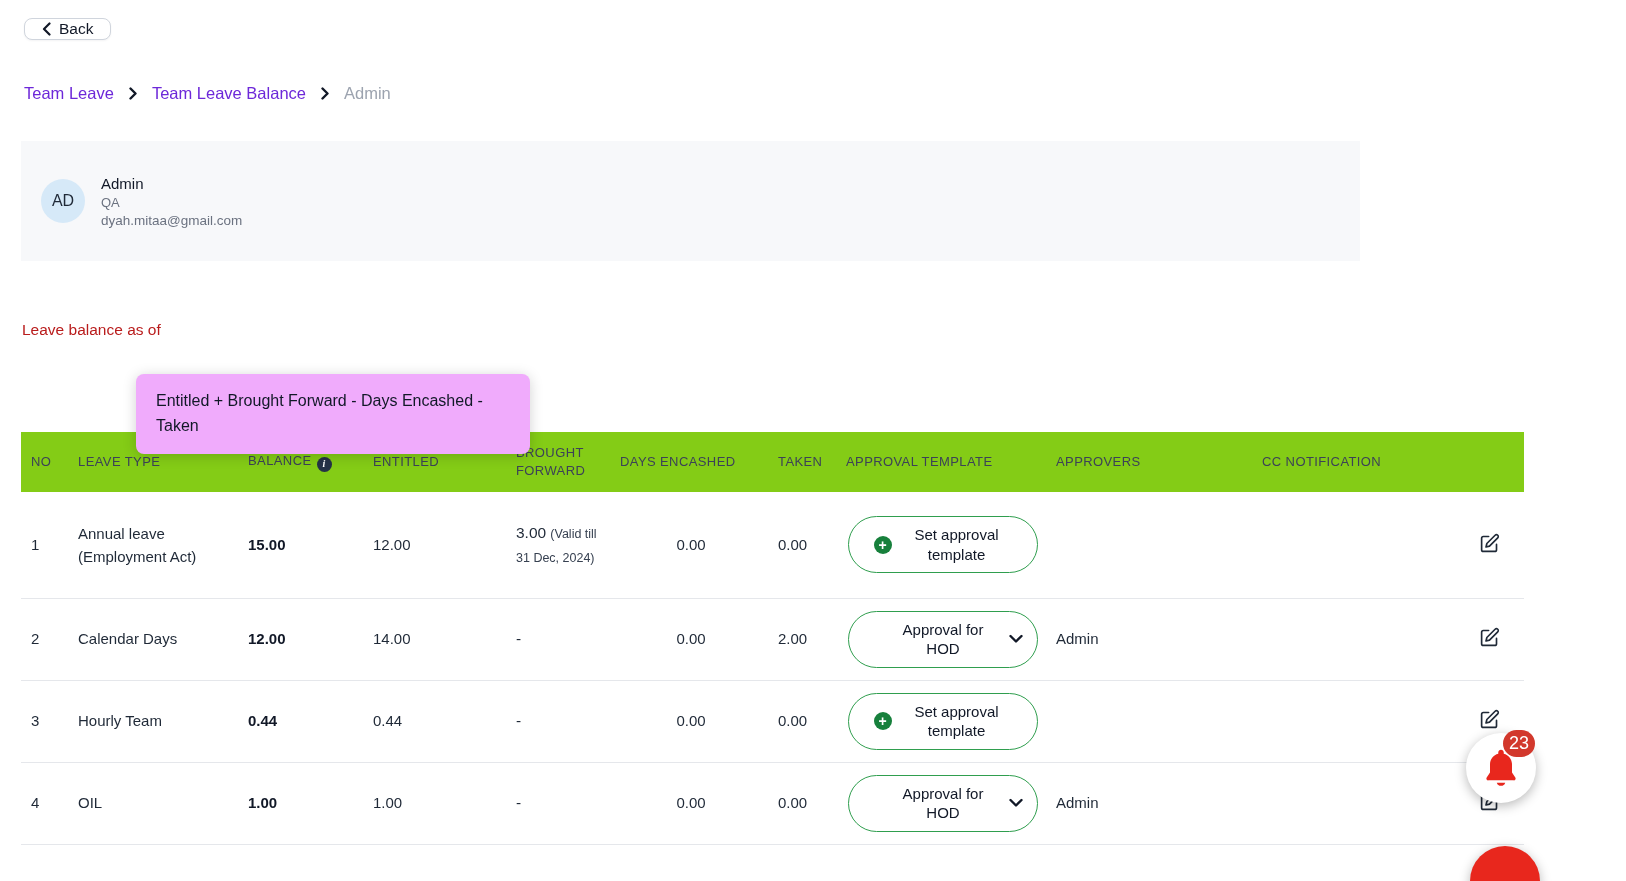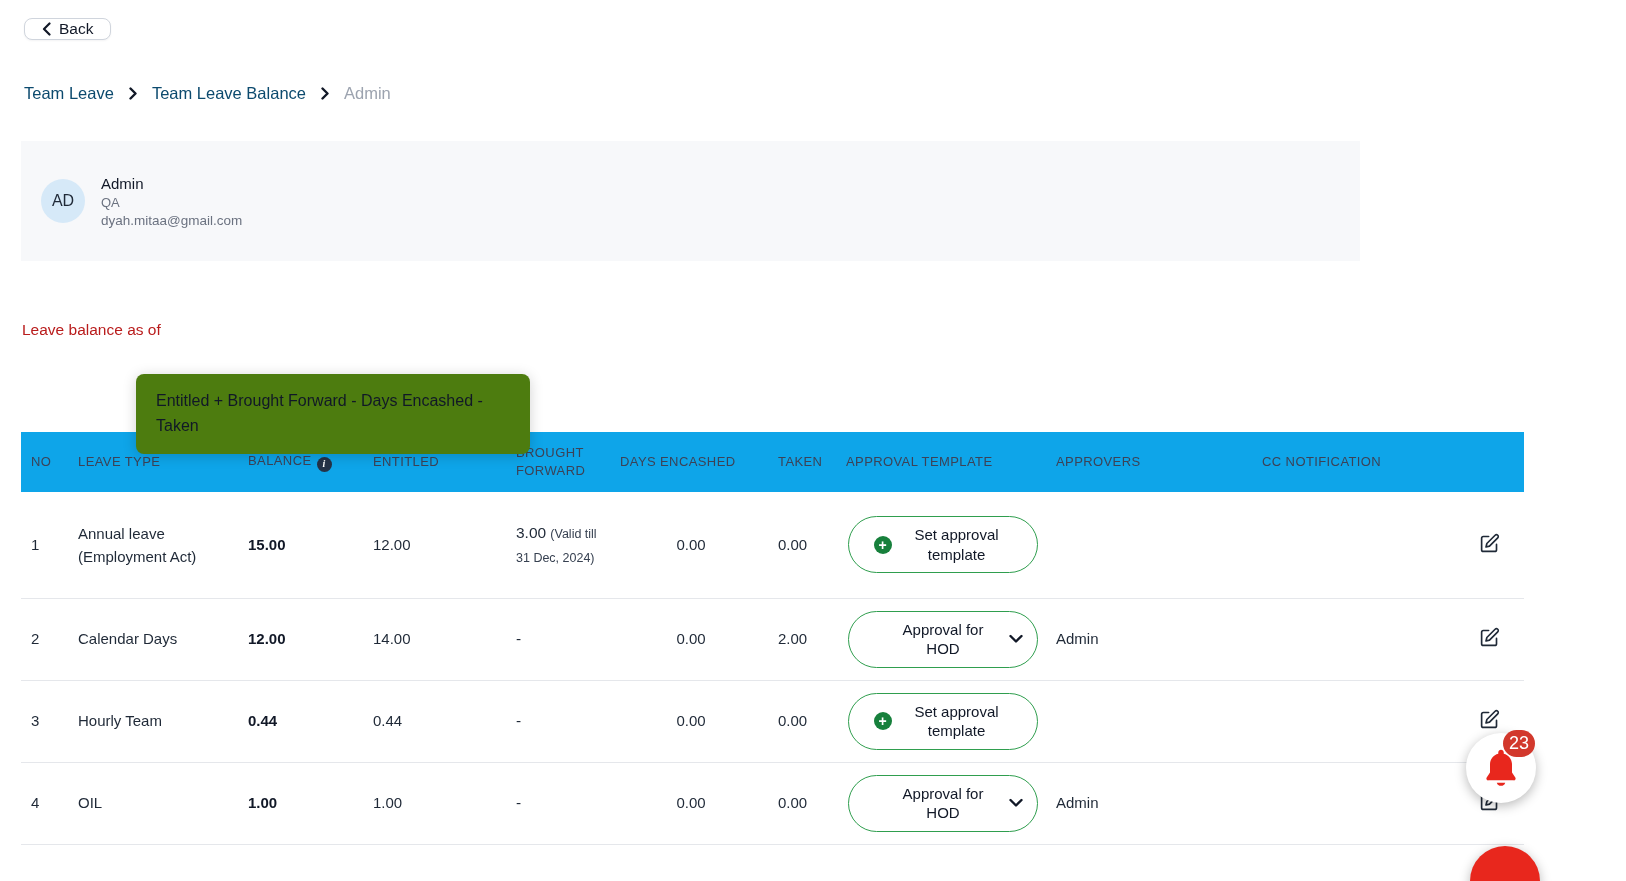--- a/index.html
+++ b/index.html
@@ -18,49 +18,49 @@
   .page{position:relative;width:1626px;height:881px;background:#fff;overflow:hidden;}
 
   
   .back-btn{position:absolute;left:24px;top:18px;display:flex;align-items:center;gap:8px;
     background:#fff;border:1px solid #d0d5dd;border-radius:8px;padding:1px 17px;
     font-family:inherit;font-size:15.5px;color:#111827;cursor:pointer;box-shadow:0 1px 2px rgba(16,24,40,.05);}
   .back-btn .chev-left{display:flex;align-items:center;}
 
   
   .breadcrumb{position:absolute;left:24px;top:84px;display:flex;align-items:center;gap:15px;font-size:16.5px;}
-  .crumb{color:#0c4a6e;}
+  .crumb{color:#6d28d9;}
   .crumb.active{color:#9ca3af;}
   .bc-chev{display:flex;align-items:center;}
 
   
   .user-card{position:absolute;left:21px;top:141px;width:1339px;height:120px;background:#f7f8fa;
     display:flex;align-items:center;padding-left:20px;gap:16px;}
   .avatar{width:44px;height:44px;border-radius:50%;background:var(--avatar-blue);
     display:flex;align-items:center;justify-content:center;font-size:16px;color:#1f2937;}
   .user-info{display:flex;flex-direction:column;gap:3px;}
   .user-name{font-size:15px;color:#111827;}
   .user-dept{font-size:13px;color:var(--text-gray);}
   .user-email{font-size:13.5px;color:var(--text-gray);}
 
   
   .filter-label{position:absolute;left:22px;top:321px;font-size:15.5px;color:#b91c1c;}
   .date-input{position:absolute;left:21px;top:348px;width:433px;height:43px;border:1px solid #d6dae0;
     border-radius:8px;background:#fff;display:flex;align-items:center;padding-left:11px;
     font-size:16px;color:#111827;box-shadow:0 1px 2px rgba(16,24,40,.04);cursor:text;}
 
   
-  .tooltip{position:absolute;left:136px;top:374px;width:394px;background:#4d7c0f;border-radius:8px;
+  .tooltip{position:absolute;left:136px;top:374px;width:394px;background:#f0abfc;border-radius:8px;
     box-shadow:0 2px 14px rgba(0,0,0,.18);padding:15px 20px;font-size:16px;line-height:1.55;
     color:#111827;z-index:5;}
 
   
   .leave-table-wrap{position:absolute;left:21px;top:432px;width:1503px;}
   table{width:100%;border-collapse:collapse;table-layout:fixed;}
-  thead tr{background:#0ea5e9;height:60px;}
+  thead tr{background:#84cc16;height:60px;}
   th{font-size:13px;font-weight:500;color:#3c4257;letter-spacing:.4px;text-align:left;
     padding:8px 8px;vertical-align:middle;line-height:1.4;}
   th:first-child,td:first-child{padding-left:10px;}
   tbody tr{border-bottom:1px solid var(--border-light);}
   tbody tr:first-child{height:106px;}
   tbody tr{height:79px;}
   td{font-size:15px;color:#1f2937;padding:12px 8px;vertical-align:middle;line-height:1.55;}
   .c-balance{font-weight:700;color:#111827;}
   .c-enc{text-align:center;}
   .bf-val{font-size:15.5px;}

